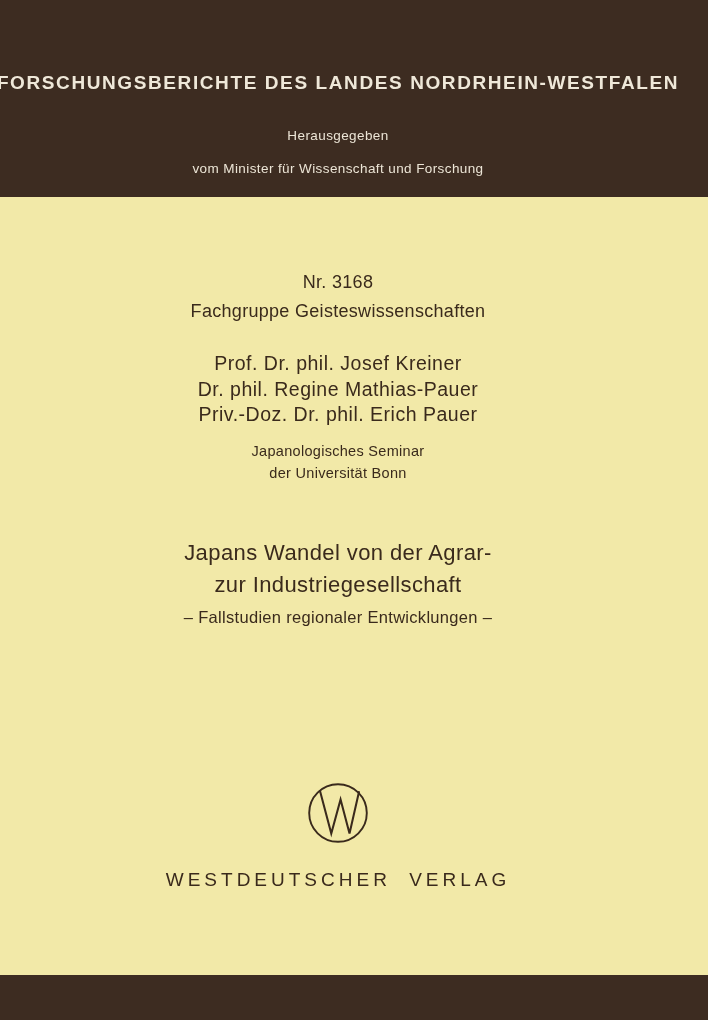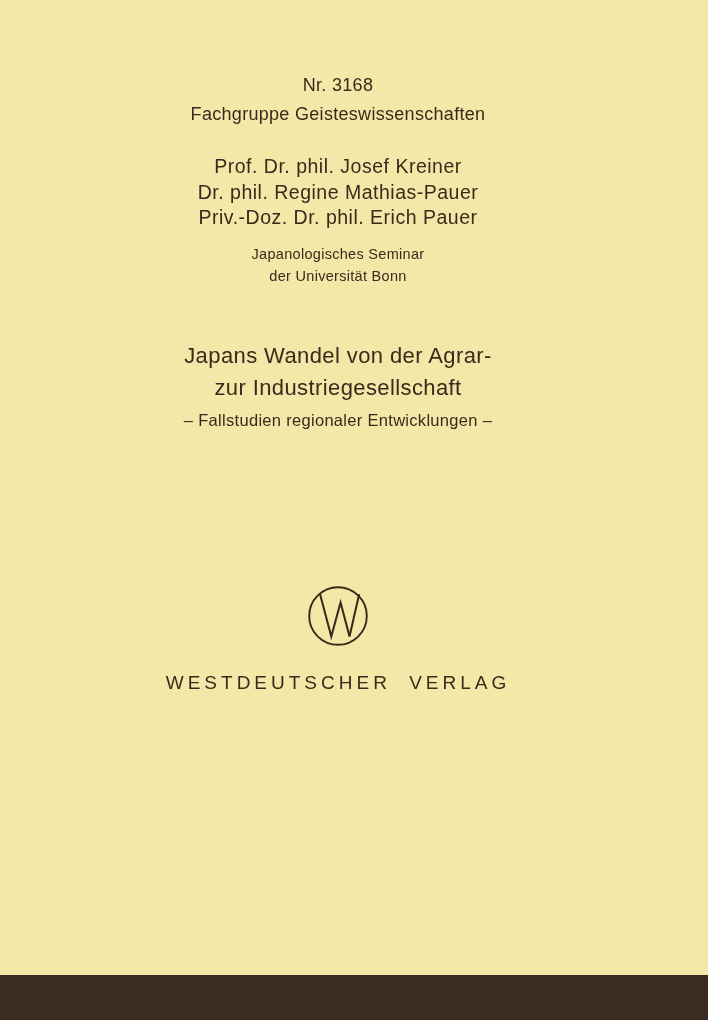--- a/index.html
+++ b/index.html
@@ -105,20 +105,27 @@
     height: 45px;
     background: #3d2c21;
     flex: 0 0 auto;
   }
 </style>
 </head>
 <body>
 
 <div class="cover">
 
+  <header class="band-top">
+    <div class="inner">
+      <div class="series-title">FORSCHUNGSBERICHTE DES LANDES NORDRHEIN-WESTFALEN</div>
+      <div class="published-by">Herausgegeben</div>
+      <div class="minister-line">vom Minister für Wissenschaft und Forschung</div>
+    </div>
+  </header>
 
   <main class="main">
     <div class="inner">
 
       <div class="issue-block">
         <div>Nr. 3168</div>
         <div>Fachgruppe Geisteswissenschaften</div>
       </div>
 
       <div class="authors-block">

